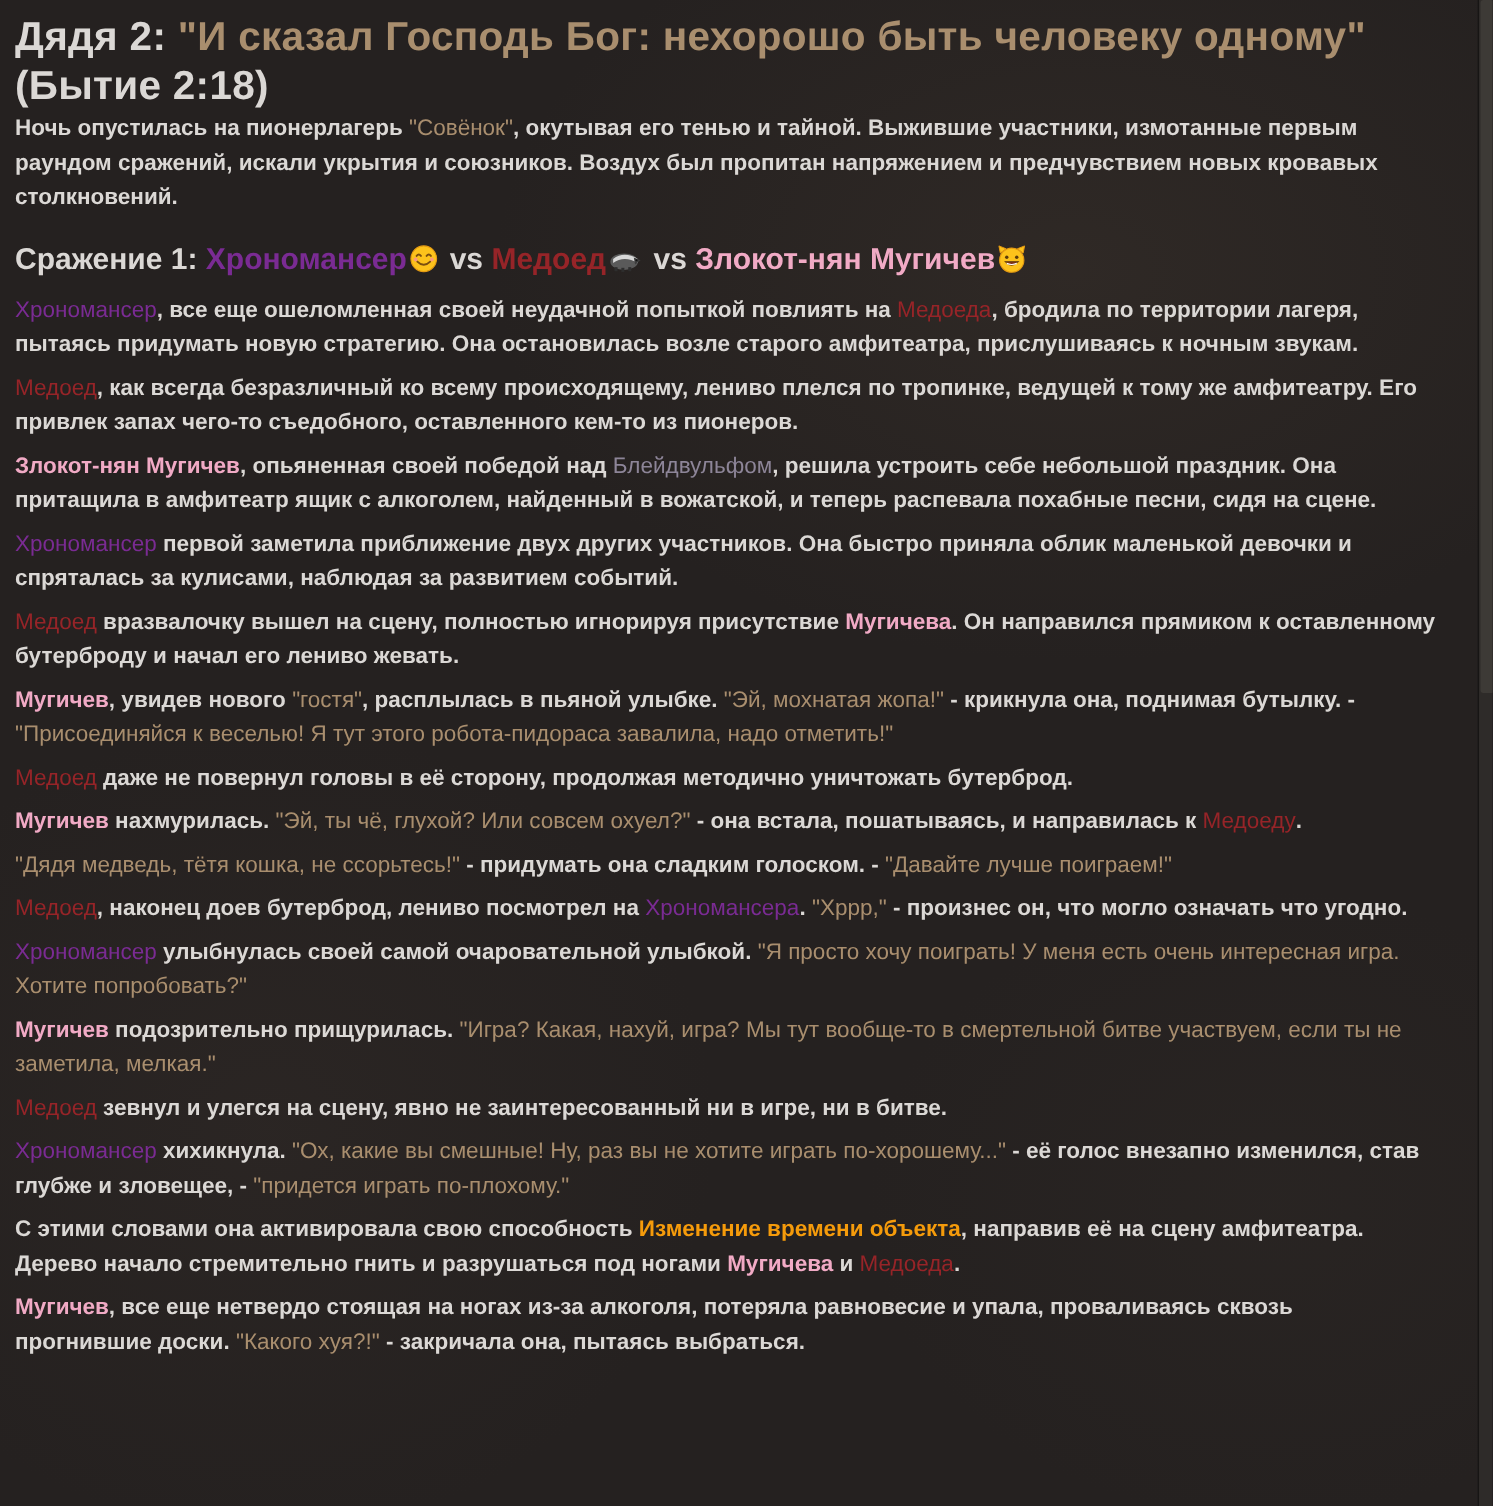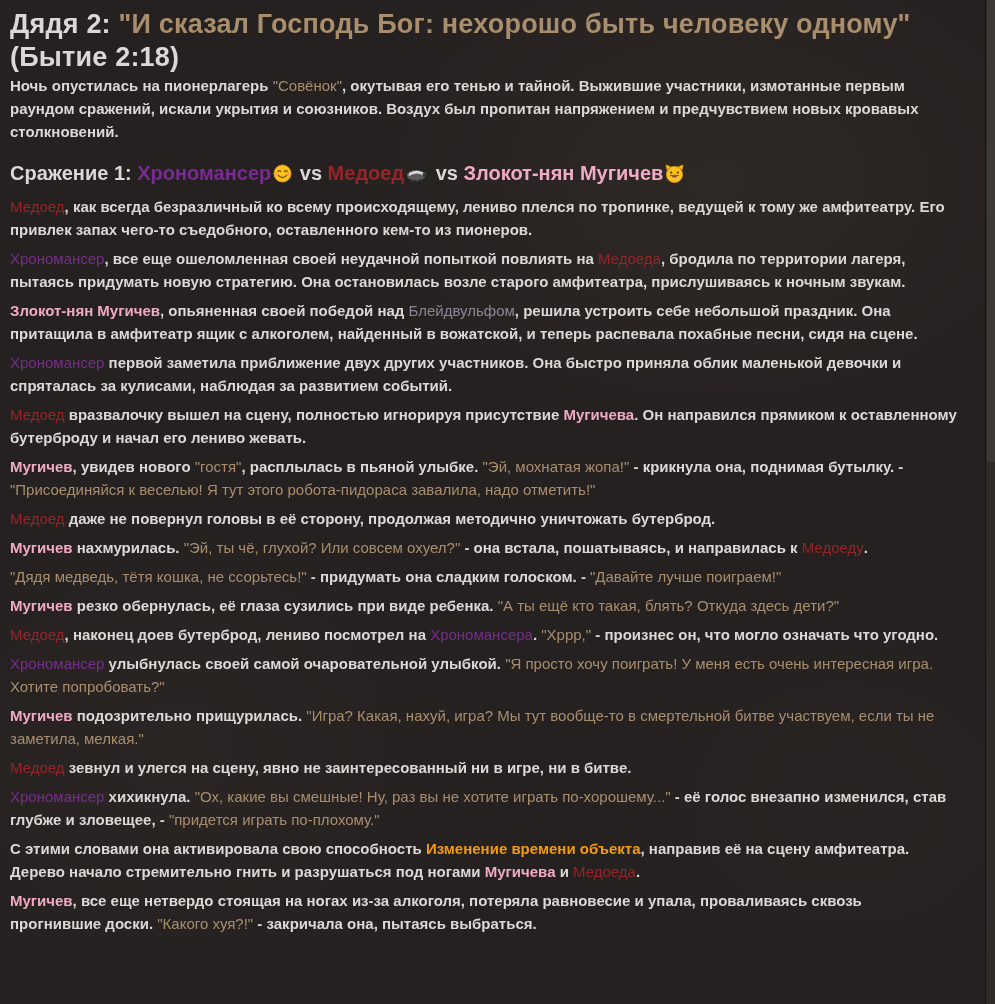--- a/index.html
+++ b/index.html
@@ -94,30 +94,29 @@
             <path d="M2 6 L1 1 L6 3 Z" fill="#fcc21b" stroke="#e59b12" stroke-width="0.7"></path>
             <path d="M18 6 L19 1 L14 3 Z" fill="#fcc21b" stroke="#e59b12" stroke-width="0.7"></path>
             <circle cx="10" cy="11" r="8.5" fill="#fcc21b" stroke="#e59b12" stroke-width="0.8"></circle>
             <circle cx="6.5" cy="9" r="1.2" fill="#5a3a0a"></circle>
             <circle cx="13.5" cy="9" r="1.2" fill="#5a3a0a"></circle>
             <path d="M5.5 12 q4.5 5 9 0 Z" fill="#7a2a12" stroke="#7a4f10" stroke-width="0.8"></path>
             <path d="M6.5 12.8 q3.5 1.6 7 0 l0 1 q-3.5 1 -7 0 Z" fill="#fff"></path>
           </svg></span></span></h2>
 
   <div class="story">
+      <p class="para"><span class="seg-chrono">Хрономансер</span><span class="seg-plain">, все еще ошеломленная своей неудачной попыткой повлиять на </span><span class="seg-medoed">Медоеда</span><span class="seg-plain">, бродила по территории лагеря, пытаясь придумать новую стратегию. Она остановилась возле старого амфитеатра, прислушиваясь к ночным звукам.</span></p>
       <p class="para"><span class="seg-medoed">Медоед</span><span class="seg-plain">, как всегда безразличный ко всему происходящему, лениво плелся по тропинке, ведущей к тому же амфитеатру. Его привлек запах чего-то съедобного, оставленного кем-то из пионеров.</span></p>
-      <p class="para"><span class="seg-chrono">Хрономансер</span><span class="seg-plain">, все еще ошеломленная своей неудачной попыткой повлиять на </span><span class="seg-medoed">Медоеда</span><span class="seg-plain">, бродила по территории лагеря, пытаясь придумать новую стратегию. Она остановилась возле старого амфитеатра, прислушиваясь к ночным звукам.</span></p>
       <p class="para"><span class="seg-mugichev">Злокот-нян Мугичев</span><span class="seg-plain">, опьяненная своей победой над </span><span class="seg-bladewolf">Блейдвульфом</span><span class="seg-plain">, решила устроить себе небольшой праздник. Она притащила в амфитеатр ящик с алкоголем, найденный в вожатской, и теперь распевала похабные песни, сидя на сцене.</span></p>
       <p class="para"><span class="seg-chrono">Хрономансер</span><span class="seg-plain"> первой заметила приближение двух других участников. Она быстро приняла облик маленькой девочки и спряталась за кулисами, наблюдая за развитием событий.</span></p>
       <p class="para"><span class="seg-medoed">Медоед</span><span class="seg-plain"> вразвалочку вышел на сцену, полностью игнорируя присутствие </span><span class="seg-mugichev">Мугичева</span><span class="seg-plain">. Он направился прямиком к оставленному бутерброду и начал его лениво жевать.</span></p>
       <p class="para"><span class="seg-mugichev">Мугичев</span><span class="seg-plain">, увидев нового </span><span class="seg-quote">"гостя"</span><span class="seg-plain">, расплылась в пьяной улыбке. </span><span class="seg-quote">"Эй, мохнатая жопа!"</span><span class="seg-plain"> - крикнула она, поднимая бутылку. - </span><span class="seg-quote">"Присоединяйся к веселью! Я тут этого робота-пидораса завалила, надо отметить!"</span></p>
       <p class="para"><span class="seg-medoed">Медоед</span><span class="seg-plain"> даже не повернул головы в её сторону, продолжая методично уничтожать бутерброд.</span></p>
       <p class="para"><span class="seg-mugichev">Мугичев</span><span class="seg-plain"> нахмурилась. </span><span class="seg-quote">"Эй, ты чё, глухой? Или совсем охуел?"</span><span class="seg-plain"> - она встала, пошатываясь, и направилась к </span><span class="seg-medoed">Медоеду</span><span class="seg-plain">.</span></p>
       <p class="para"><span class="seg-quote">"Дядя медведь, тётя кошка, не ссорьтесь!"</span><span class="seg-plain"> - придумать она сладким голоском. - </span><span class="seg-quote">"Давайте лучше поиграем!"</span></p>
-      <p class="para"><span class="seg-mugichev">Мугичев</span><span class="seg-plain"> резко обернулась, её глаза сузились при виде ребенка. </span><span class="seg-quote">"А ты ещё кто такая, блять? Откуда здесь дети?"</span></p>
       <p class="para"><span class="seg-medoed">Медоед</span><span class="seg-plain">, наконец доев бутерброд, лениво посмотрел на </span><span class="seg-chrono">Хрономансера</span><span class="seg-plain">. </span><span class="seg-quote">"Хррр,"</span><span class="seg-plain"> - произнес он, что могло означать что угодно.</span></p>
       <p class="para"><span class="seg-chrono">Хрономансер</span><span class="seg-plain"> улыбнулась своей самой очаровательной улыбкой. </span><span class="seg-quote">"Я просто хочу поиграть! У меня есть очень интересная игра. Хотите попробовать?"</span></p>
       <p class="para"><span class="seg-mugichev">Мугичев</span><span class="seg-plain"> подозрительно прищурилась. </span><span class="seg-quote">"Игра? Какая, нахуй, игра? Мы тут вообще-то в смертельной битве участвуем, если ты не заметила, мелкая."</span></p>
       <p class="para"><span class="seg-medoed">Медоед</span><span class="seg-plain"> зевнул и улегся на сцену, явно не заинтересованный ни в игре, ни в битве.</span></p>
       <p class="para"><span class="seg-chrono">Хрономансер</span><span class="seg-plain"> хихикнула. </span><span class="seg-quote">"Ох, какие вы смешные! Ну, раз вы не хотите играть по-хорошему..."</span><span class="seg-plain"> - её голос внезапно изменился, став глубже и зловещее, - </span><span class="seg-quote">"придется играть по-плохому."</span></p>
       <p class="para"><span class="seg-plain">С этими словами она активировала свою способность </span><span class="seg-ability">Изменение времени объекта</span><span class="seg-plain">, направив её на сцену амфитеатра. Дерево начало стремительно гнить и разрушаться под ногами </span><span class="seg-mugichev">Мугичева</span><span class="seg-plain"> и </span><span class="seg-medoed">Медоеда</span><span class="seg-plain">.</span></p>
       <p class="para"><span class="seg-mugichev">Мугичев</span><span class="seg-plain">, все еще нетвердо стоящая на ногах из-за алкоголя, потеряла равновесие и упала, проваливаясь сквозь прогнившие доски. </span><span class="seg-quote">"Какого хуя?!"</span><span class="seg-plain"> - закричала она, пытаясь выбраться.</span></p>
     </div>
 </div>
 

